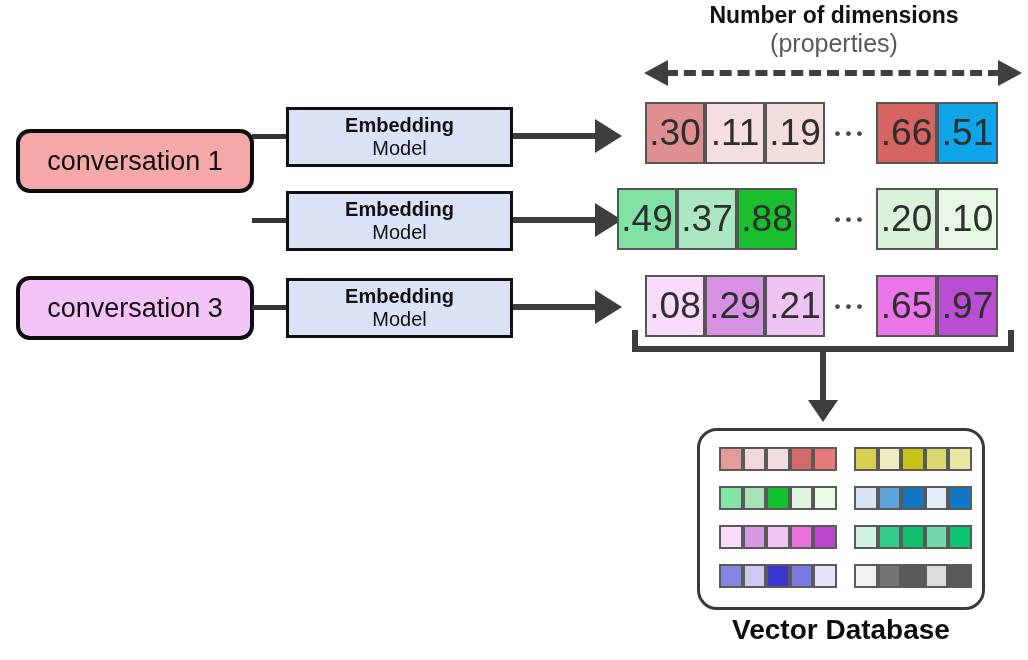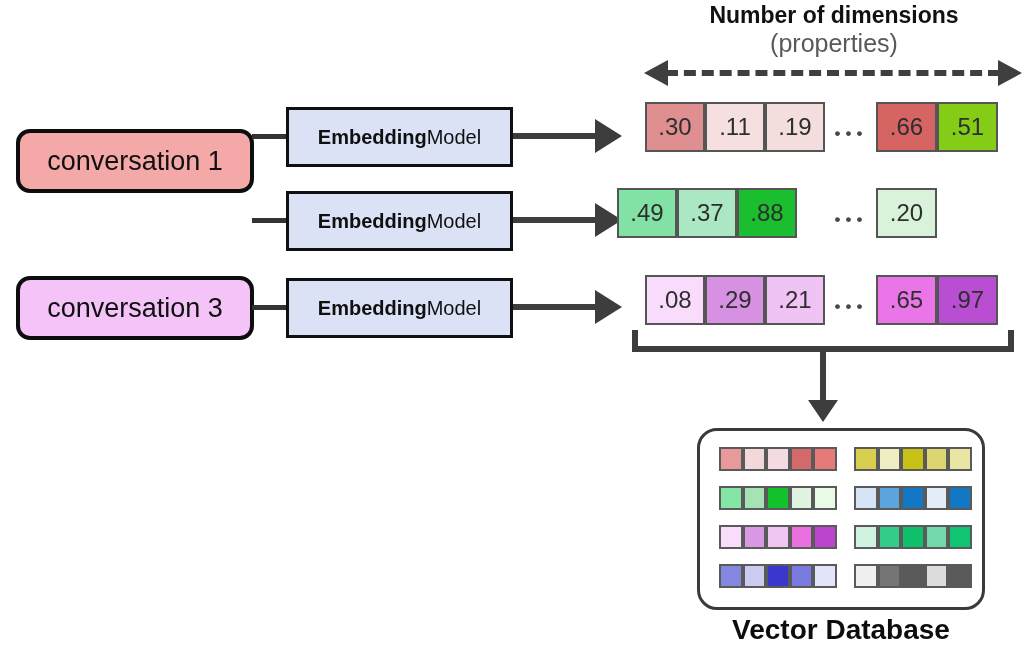--- a/index.html
+++ b/index.html
@@ -11,21 +11,21 @@
   
   .conv { width:238px; height:64px; border:4px solid #0d0d0d; border-radius:14px;
     display:flex; align-items:center; justify-content:center;
     font-size:27px; color:#101010; }
 
   
   .link { height:5px; background:#333; }
 
   
   .emb { width:227px; height:60px; border:3px solid #101010;
-    display:flex; flex-direction:row; align-items:center; justify-content:center;
+    display:flex; flex-direction:column; align-items:center; justify-content:center;
     line-height:1.15; color:#101010; }
   .emb .t1 { font-weight:bold; font-size:20px; }
   .emb .t2 { font-size:20px; }
 
   
   .shaft { height:6px; background:#3d3d3d; }
   .head-r { width:0; height:0; border-top:17px solid transparent;
     border-bottom:17px solid transparent; border-left:27px solid #3d3d3d; }
   .vstem { width:6px; background:#3d3d3d; }
   .head-d { width:0; height:0; border-left:15px solid transparent;
@@ -33,23 +33,23 @@
 
   
   .dash { width:334px; border-top:6px dashed #3f3f3f; }
   .head-l2 { width:0; height:0; border-top:13px solid transparent;
     border-bottom:13px solid transparent; border-right:24px solid #3f3f3f; }
   .head-r2 { width:0; height:0; border-top:13px solid transparent;
     border-bottom:13px solid transparent; border-left:24px solid #3f3f3f; }
 
   
   .vec { display:flex; }
-  .cell { width:60px; height:50px; border:2.5px solid #555;
+  .cell { width:60px; height:62px; border:2.5px solid #555;
     display:flex; align-items:center; justify-content:center;
-    font-size:24px; color:#2e2e2e; }
+    font-size:37px; color:#2e2e2e; }
   .cell.w61 { width:61px; }
   .dots { width:46px; text-align:center; font-size:17px; letter-spacing:5px;
     color:#4a4a4a; font-weight:bold; }
 
   
   .bracket { width:382px; height:22px; border-left:6px solid #3d3d3d;
     border-right:6px solid #3d3d3d; border-bottom:6px solid #3d3d3d; }
 
   
   .hdr { width:388px; text-align:center; color:#111; }
@@ -88,38 +88,39 @@
   <div class="abs shaft" style="left:513px; top:133px; width:82px;"></div>
   <div class="abs head-r" style="left:595px; top:119px;"></div>
   <div class="abs vec" style="left:645px; top:102px;">
     <div class="cell" style="background: rgb(224, 143, 144);">.30</div>
     <div class="cell" style="background: rgb(246, 223, 225);">.11</div>
     <div class="cell" style="background: rgb(243, 221, 221); text-align: center;">.19</div>
   </div>
   <div class="abs dots" style="left:828px; top:124px;">•••</div>
   <div class="abs vec" style="left:876px; top:102px;">
     <div class="cell w61" style="background: rgb(213, 100, 98);">.66</div>
-    <div class="cell w61" style="background: #84cc16;">.51</div>
+    <div class="cell w61" style="background: #0ea5e9;">.51</div>
   </div>
 
   <div class="abs link" style="left:252px; top:218px; width:36px;"></div>
   <div class="abs emb" style="left: 286px; top: 191px; background: rgb(219, 226, 246);">
     <div class="t1">Embedding</div>
     <div class="t2">Model</div>
   </div>
   <div class="abs shaft" style="left:513px; top:217px; width:82px;"></div>
   <div class="abs head-r" style="left:595px; top:203px;"></div>
   <div class="abs vec" style="left:617px; top:188px;">
     <div class="cell" style="background: rgb(130, 226, 165);">.49</div>
     <div class="cell" style="background: rgb(171, 231, 194);">.37</div>
     <div class="cell" style="background: rgb(27, 190, 46);">.88</div>
   </div>
   <div class="abs dots" style="left:828px; top:210px;">•••</div>
   <div class="abs vec" style="left:876px; top:188px;border-radius:26px;">
     <div class="cell w61" style="background: rgb(217, 242, 218);">.20</div>
+    <div class="cell w61" style="background: rgb(231, 249, 229);">.10</div>
   </div>
 
   <div class="abs conv" style="left: 16px; top: 276px; background: rgb(244, 196, 249);">
     <span>conversation 3</span>
   </div>
   <div class="abs link" style="left:252px; top:305px; width:36px;"></div>
   <div class="abs emb" style="left: 286px; top: 278px; background: rgb(219, 226, 246);">
     <div class="t1">Embedding</div>
     <div class="t2">Model</div>
   </div>

